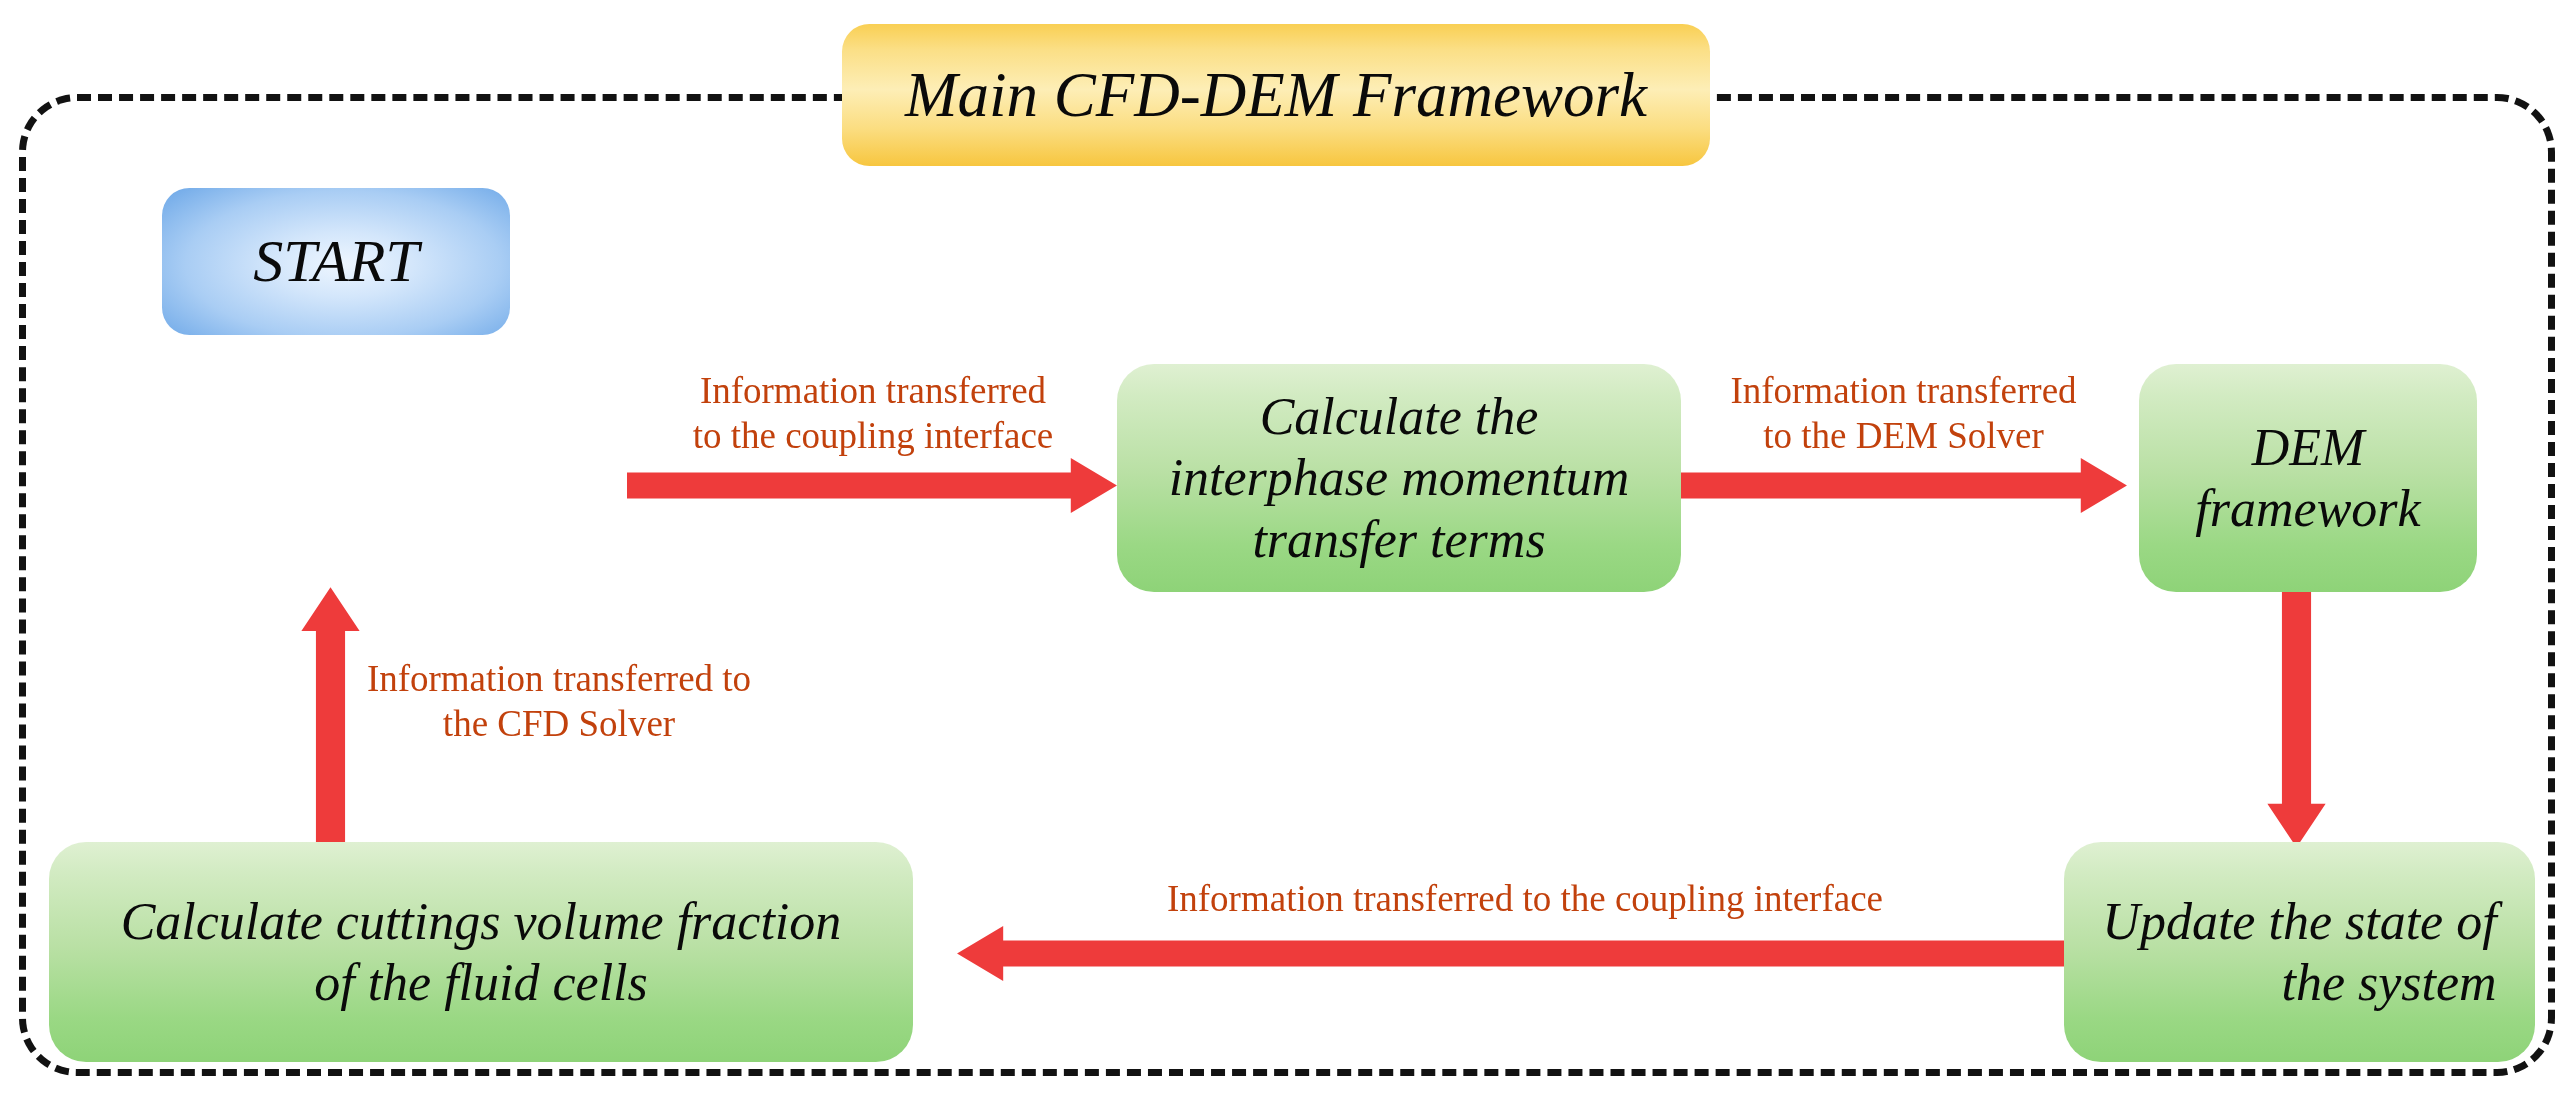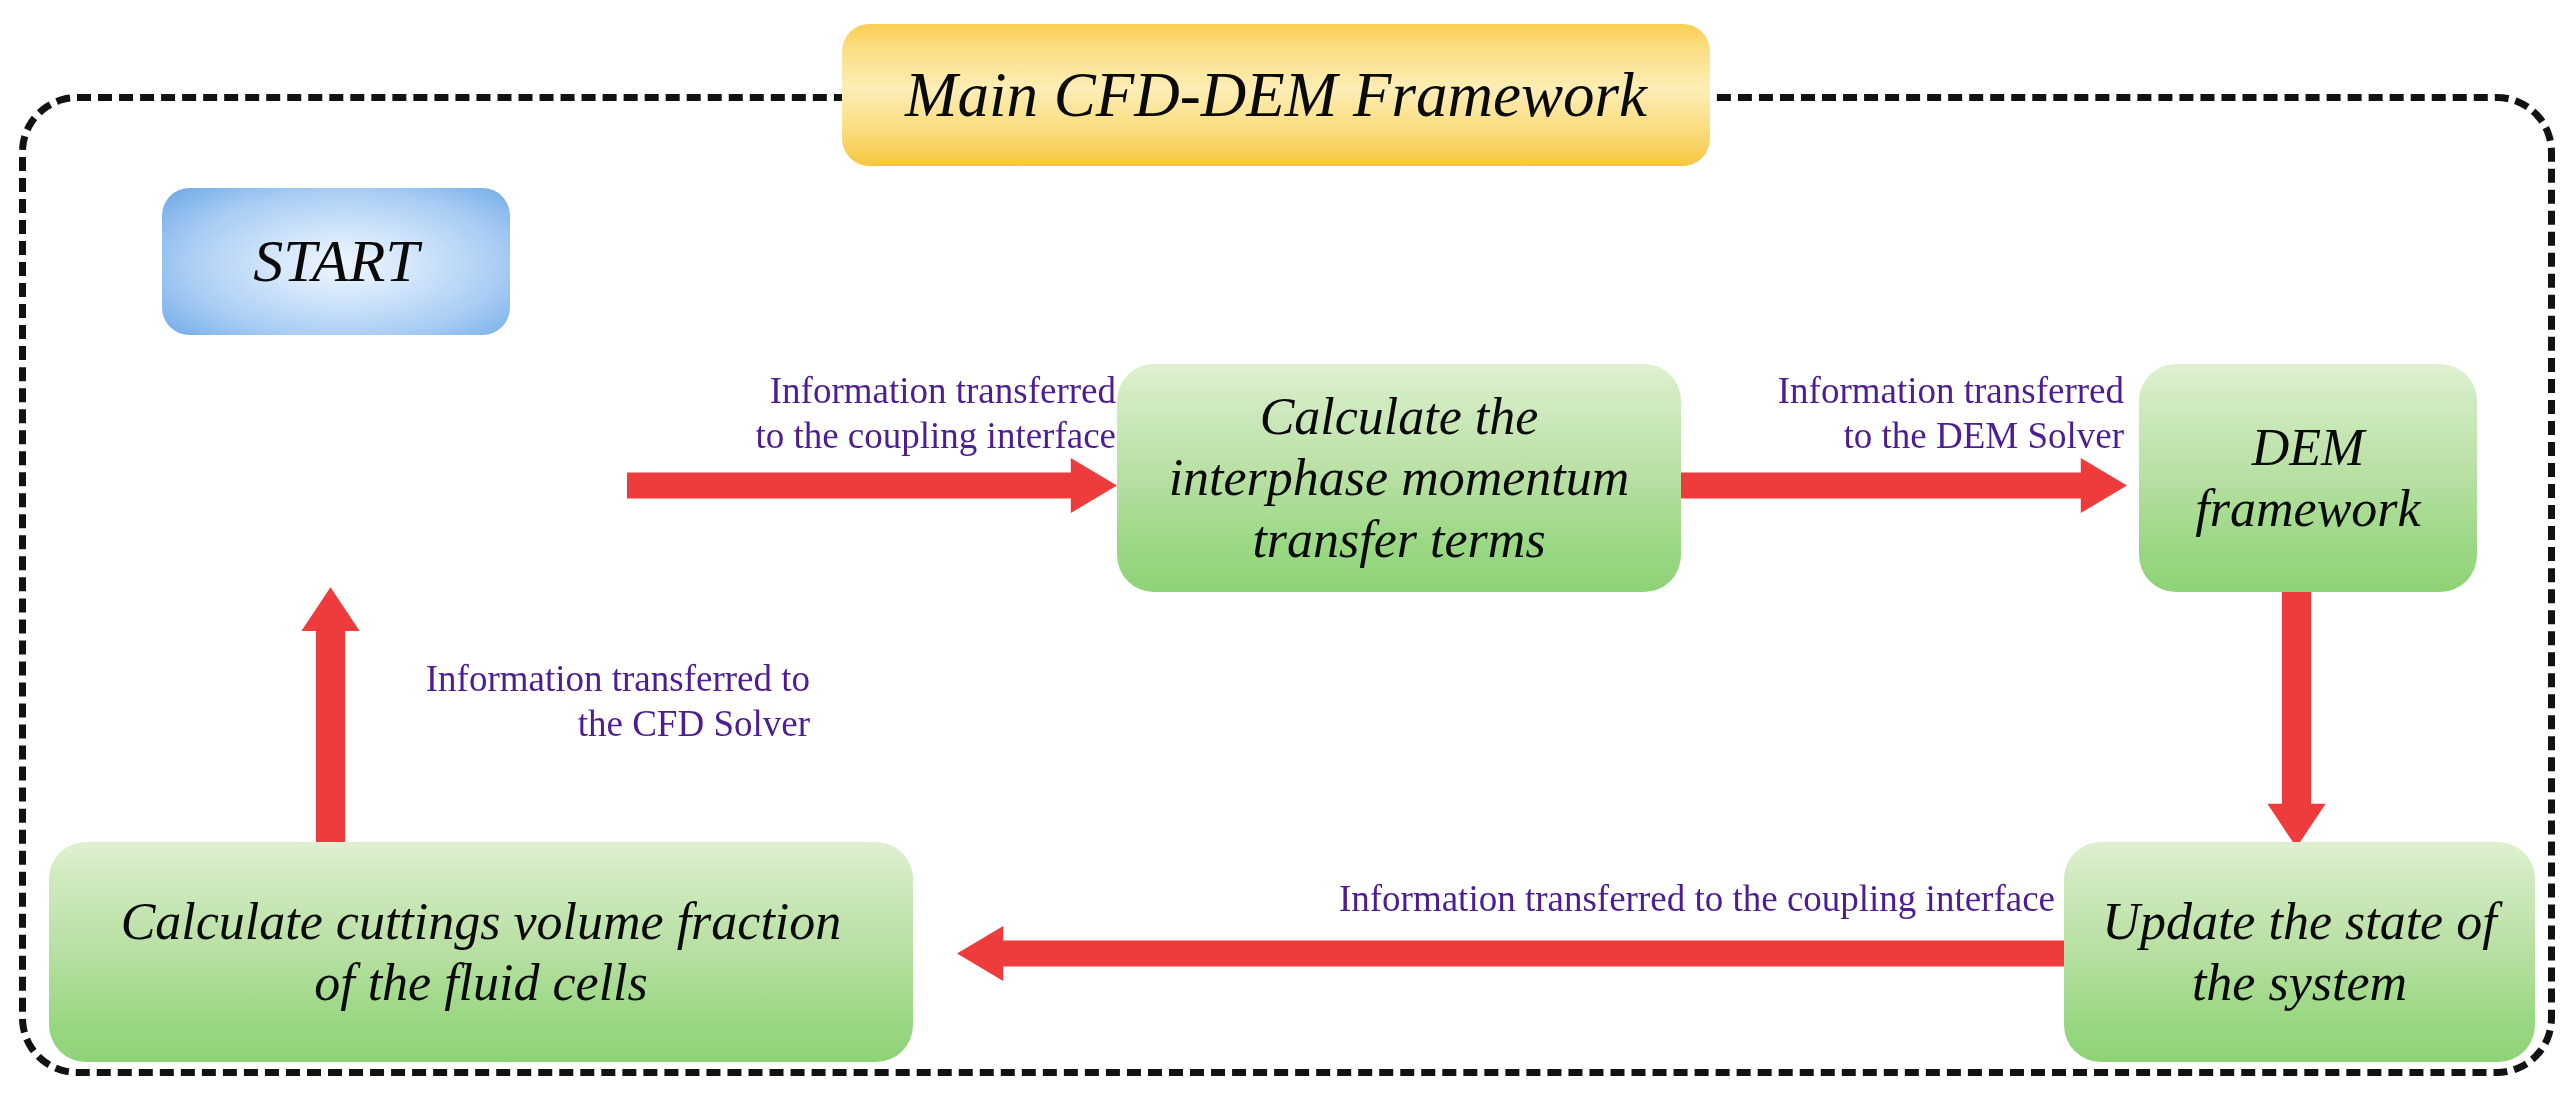--- a/index.html
+++ b/index.html
@@ -43,33 +43,33 @@
   }
 
   
   #title-box   {left:842px; top:24px;  width:868px; height:142px;  font-size:63px;}
   #start-box   {left:162px;  top:188px; width:348px;  height:147px;  font-size:60px;}
 
   #box-cfd     {left:49px;   top:364px; width:579px;  height:228px;  font-size:52px;}
   #box-inter   {left:1117px; top:364px; width:564px;  height:228px;  font-size:52px;}
   #box-dem     {left:2124px; top:364px; width:338px;  height:228px;  font-size:52px;margin-left:15px;}
   #box-cuttings{left:49px;   top:842px;width:864px; height:220px;  font-size:52px;}
-  #box-update  {left:2064px; top:842px;width:471px;  height:220px;  font-size:52px;}
+  #box-update  {left:2064px; top:842px;width:471px;  height:220px;  font-size:52px;text-align:right;}
 
   
   .arrow{position:absolute;}
   .arrow svg{display:block;overflow:visible;}
 
   
   .caption{
     position:absolute;
-    text-align:right;
+    text-align:center;
     line-height:1.22;
     font-size:37px;
-    color:#4c1d95;
+    color:#c2410c;
     white-space:pre-line;
   }
   #cap-1{left:630px;  top:368px;  width:486px;}
   #cap-2{left:1683px; top:368px;  width:441px;}
   #cap-3{left:308px;  top:656px;  width:502px;}
   #cap-4{left:995px; top:876px; width:1060px;}
 
   .node span{display:block;white-space:pre-line;}
 </style>
 </head>

